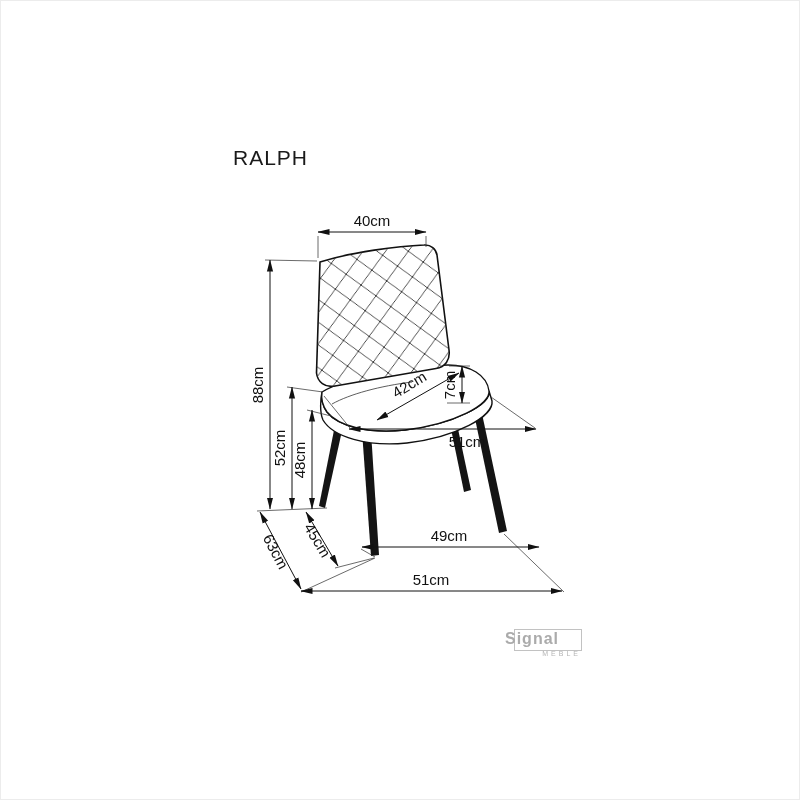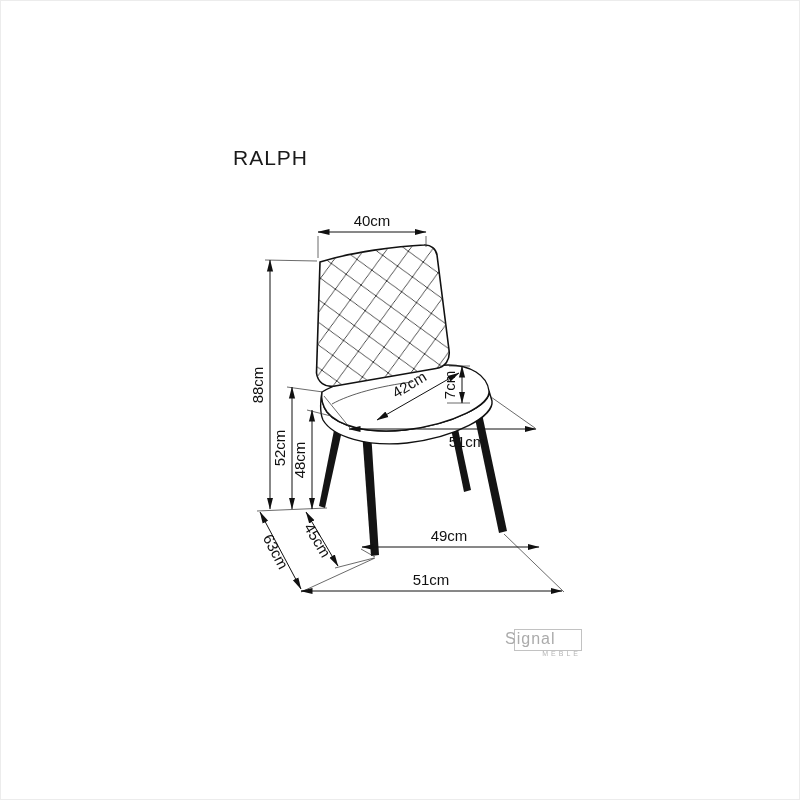--- a/index.html
+++ b/index.html
@@ -9,21 +9,21 @@
     box-shadow:inset 0 0 0 1px #ececec;
   }
   .title{
     position:absolute;left:233px;top:146px;font-size:21px;font-weight:500;
     letter-spacing:1px;color:#1a1a1a;
   }
   svg{position:absolute;left:0;top:0;}
   .dim-label{font-family:"Liberation Sans",sans-serif;font-size:15px;fill:#111;}
   .logo{position:absolute;left:505px;top:629px;width:80px;height:32px;}
   .logo-box{position:absolute;left:9px;top:0px;width:66px;height:20px;border:1px solid #c2c2c2;}
-  .logo-text{position:absolute;left:0;top:1px;font-size:16px;font-weight:normal;
+  .logo-text{position:absolute;left:0;top:1px;font-size:16px;font-weight:bold;
     color:#ababab;letter-spacing:1px;}
   .logo-sub{position:absolute;right:4px;top:21px;font-size:7px;letter-spacing:3px;
     color:#b5b5b5;text-transform:uppercase;}
 </style>
 </head>
 <body>
 
 <div class="canvas">
 
   <div class="title">RALPH</div>

